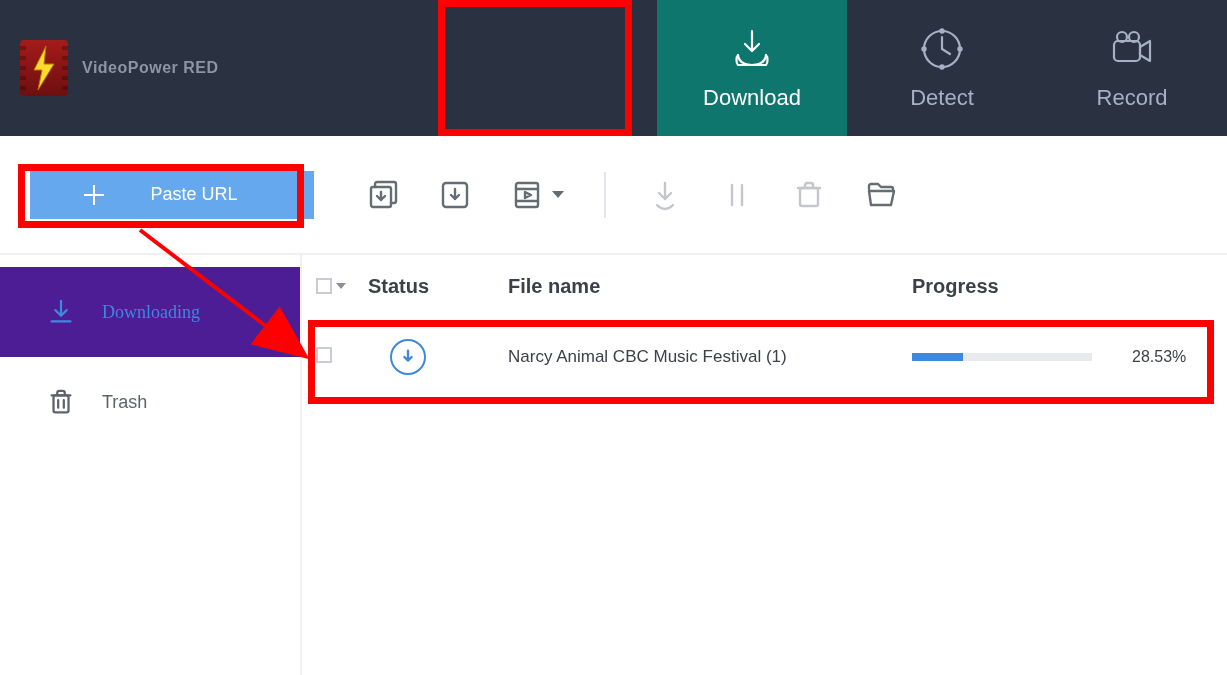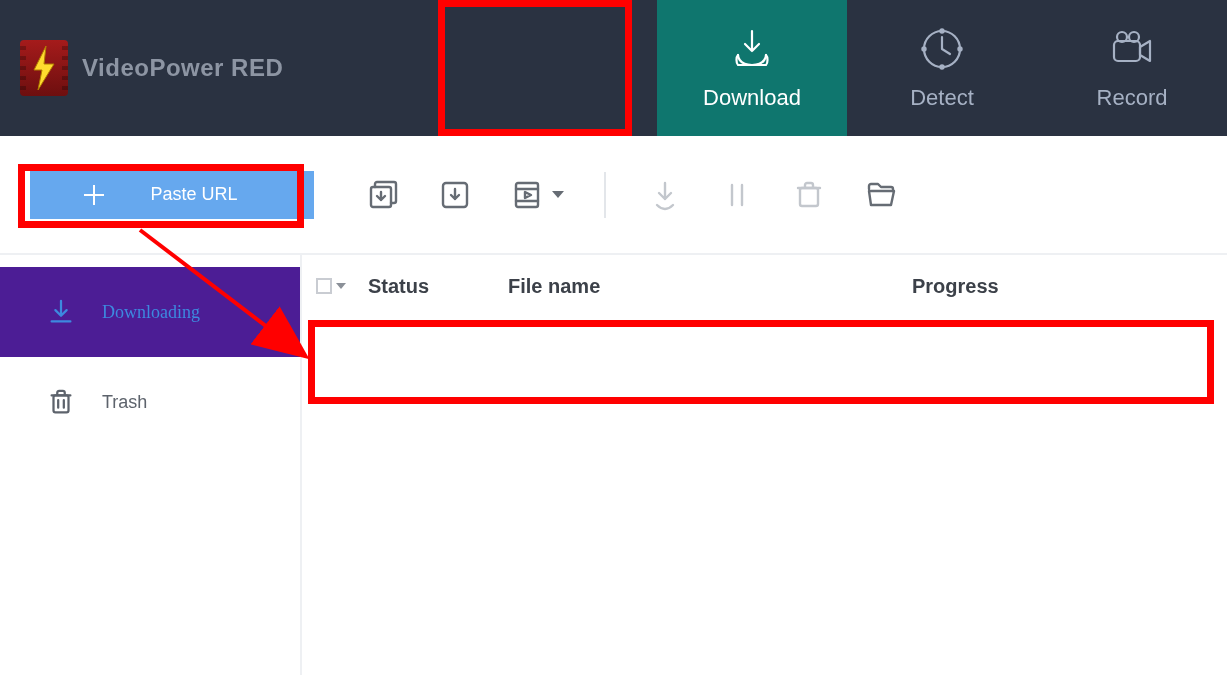--- a/index.html
+++ b/index.html
@@ -52,21 +52,21 @@
     right: 0; left: auto;
     width: 6px;
   }
   .brand-bolt {
     position: absolute;
     left: 12px; top: 6px;
     width: 24px; height: 44px;
   }
   .brand-title {
     color: #8d95a3;
-    font-size: 24px;
+    font-size: 16px;
     font-weight: 600;
     letter-spacing: .5px;
   }
 
   .header-tabs {
     display: flex;
     align-items: stretch;
     margin-left: auto;
   }
   .htab {
@@ -365,20 +365,43 @@
       <div class="thead">
         <span class="chkwrap">
           <span class="chk"></span>
           <span class="chkcaret"></span>
         </span>
         <div class="col-status">Status</div>
         <div class="col-filename">File name</div>
         <div class="col-progress">Progress</div>
       </div>
 
+      <div class="trow">
+        <span class="chkwrap">
+          <span class="chk"></span>
+        </span>
+        <div class="col-status">
+          <span class="status-icon">
+            <svg viewBox="0 0 20 20">
+                <path d="M10 3v11m0 0l-4-4m4 4l4-4"></path>
+              </svg>
+          </span>
+        </div>
+        <div class="col-filename">
+          <span class="fname">Narcy  Animal  CBC Music Festival (1)</span>
+        </div>
+        <div class="col-progress">
+          <div class="prog-wrap">
+            <div class="prog-bar">
+              <div class="fill" style="width:28.53%"></div>
+            </div>
+            <span class="prog-pct">28.53%</span>
+          </div>
+        </div>
+      </div>
     </div>
   </div>
 </div>
 
 <div class="annot redbox" style="left:438px; top:0px; width:194px; height:136px;"></div>
 <div class="annot redbox" style="left:18px; top:164px; width:286px; height:64px;"></div>
 <div class="annot redbox" style="left:308px; top:320px; width:906px; height:84px;"></div>
 
 <svg class="arrow-svg" width="1227" height="675">
   <defs>

